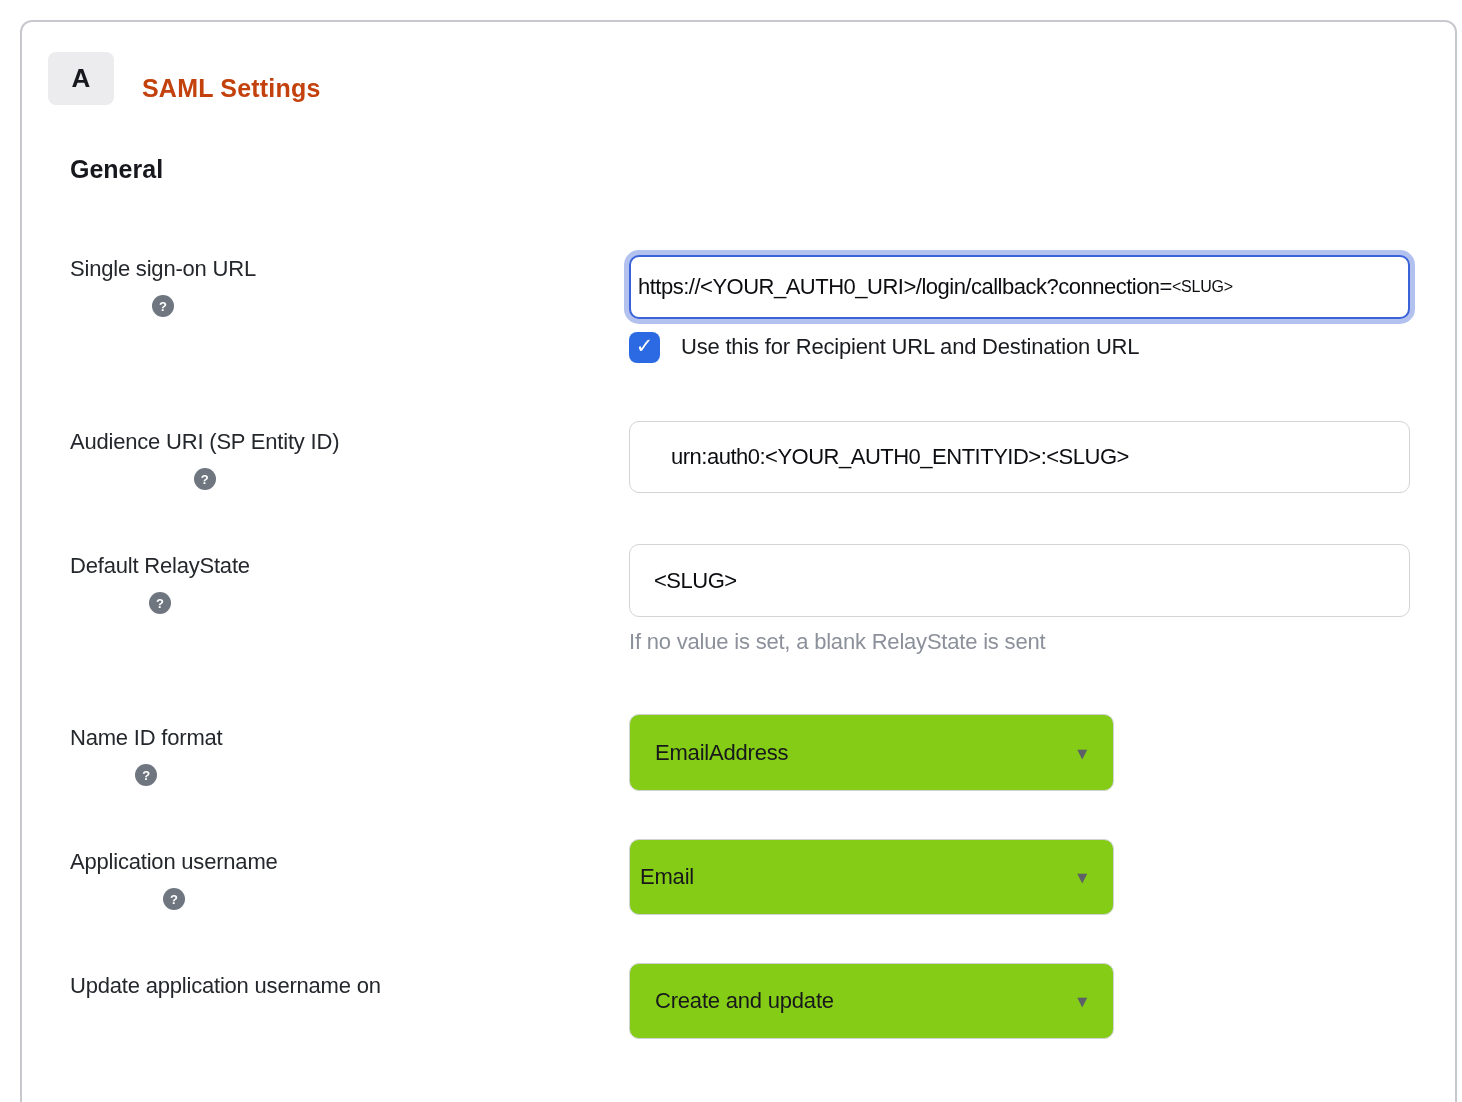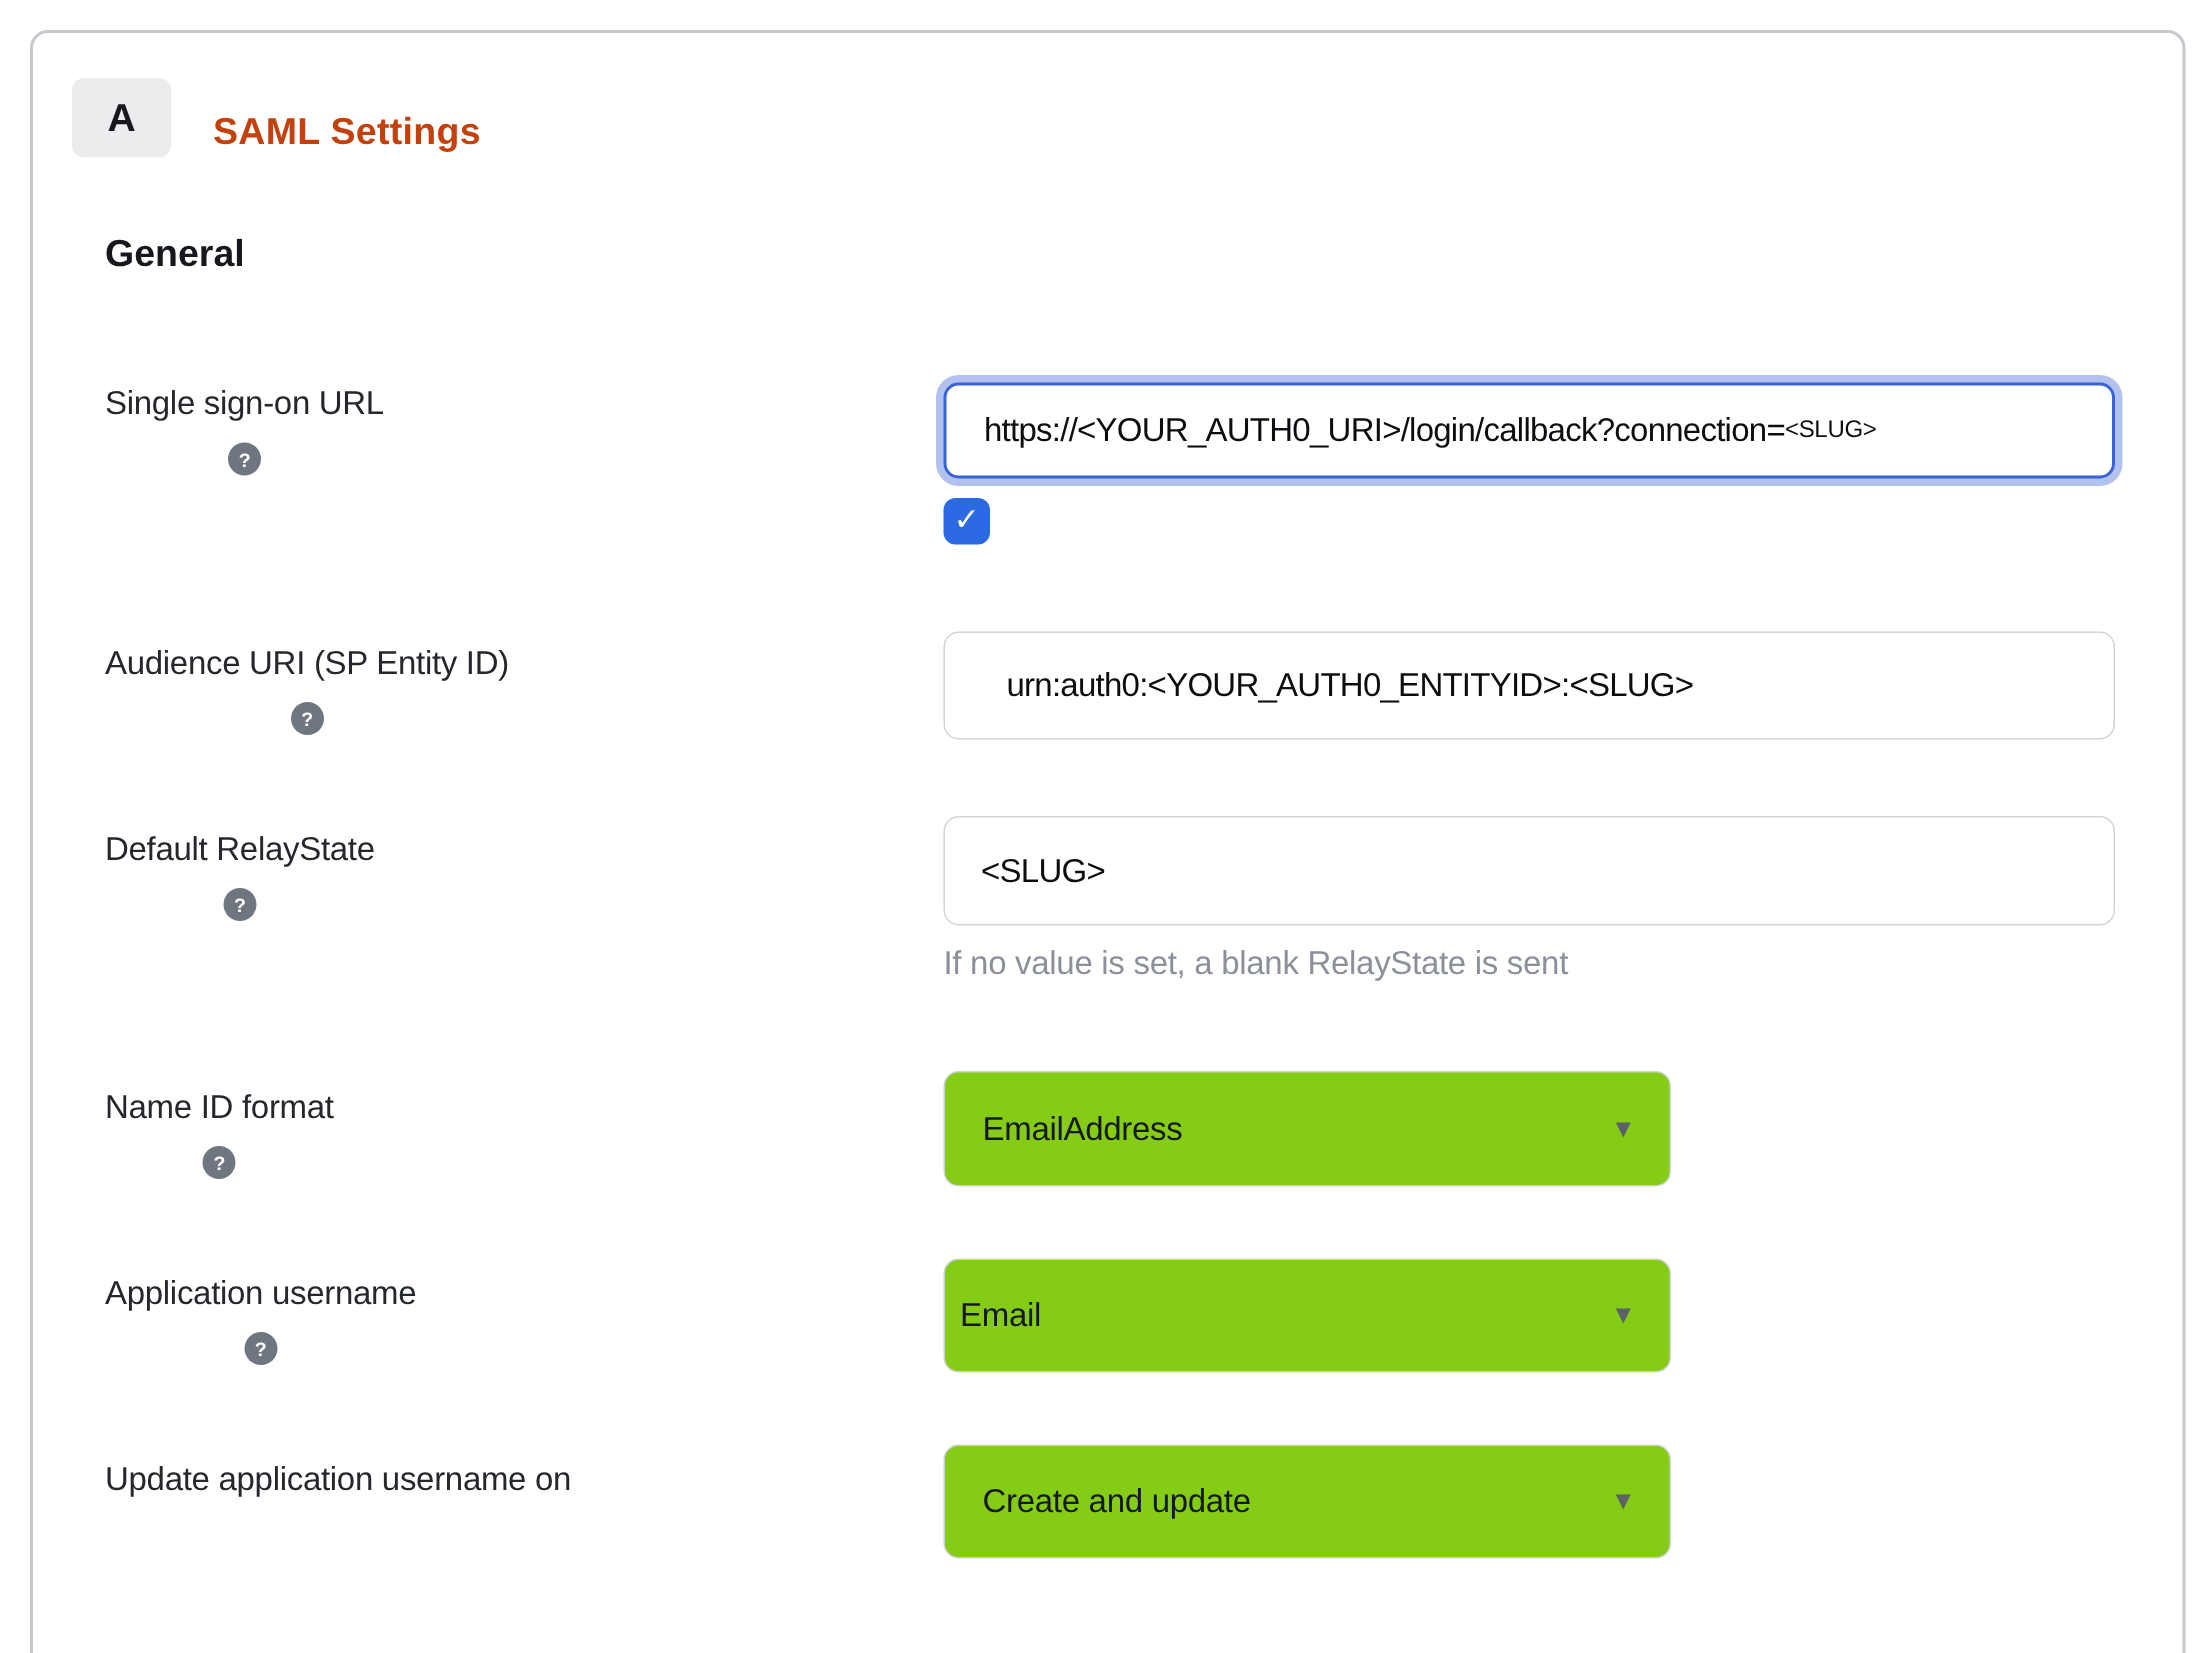--- a/index.html
+++ b/index.html
@@ -135,28 +135,29 @@
   <div class="abs card-title">SAML Settings</div>
 
   <div class="abs section-title">General</div>
 
   <div class="abs field-label" style="top:234px;">
     <span>Single sign-on URL</span>
     <span class="help-icon">
         <span>?</span>
       </span>
   </div>
-  <div class="abs textbox focused" style="top:233px; height:64px; padding-left:25px;">
+  <div class="abs textbox focused" style="top:233px; height:64px; padding-left:7px;">
     <span>https://&lt;YOUR_AUTH0_URI&gt;/login/callback?connection=</span>
       <span class="slug-sm">&lt;SLUG&gt;</span>
   </div>
   <div class="abs checkbox-row" style="top:309px; height:32px;">
     <span class="checkbox">
       <span class="tick">✓</span>
     </span>
+    <span class="checkbox-label">Use this for Recipient URL and Destination URL</span>
   </div>
 
   <div class="abs field-label" style="top:407px;">
     <span>Audience URI (SP Entity ID)</span>
     <span class="help-icon">
         <span>?</span>
       </span>
   </div>
   <div class="abs textbox" style="top:399px; height:72px; padding-left:41px;">
     <span>urn:auth0:&lt;YOUR_AUTH0_ENTITYID&gt;:&lt;SLUG&gt;</span>

